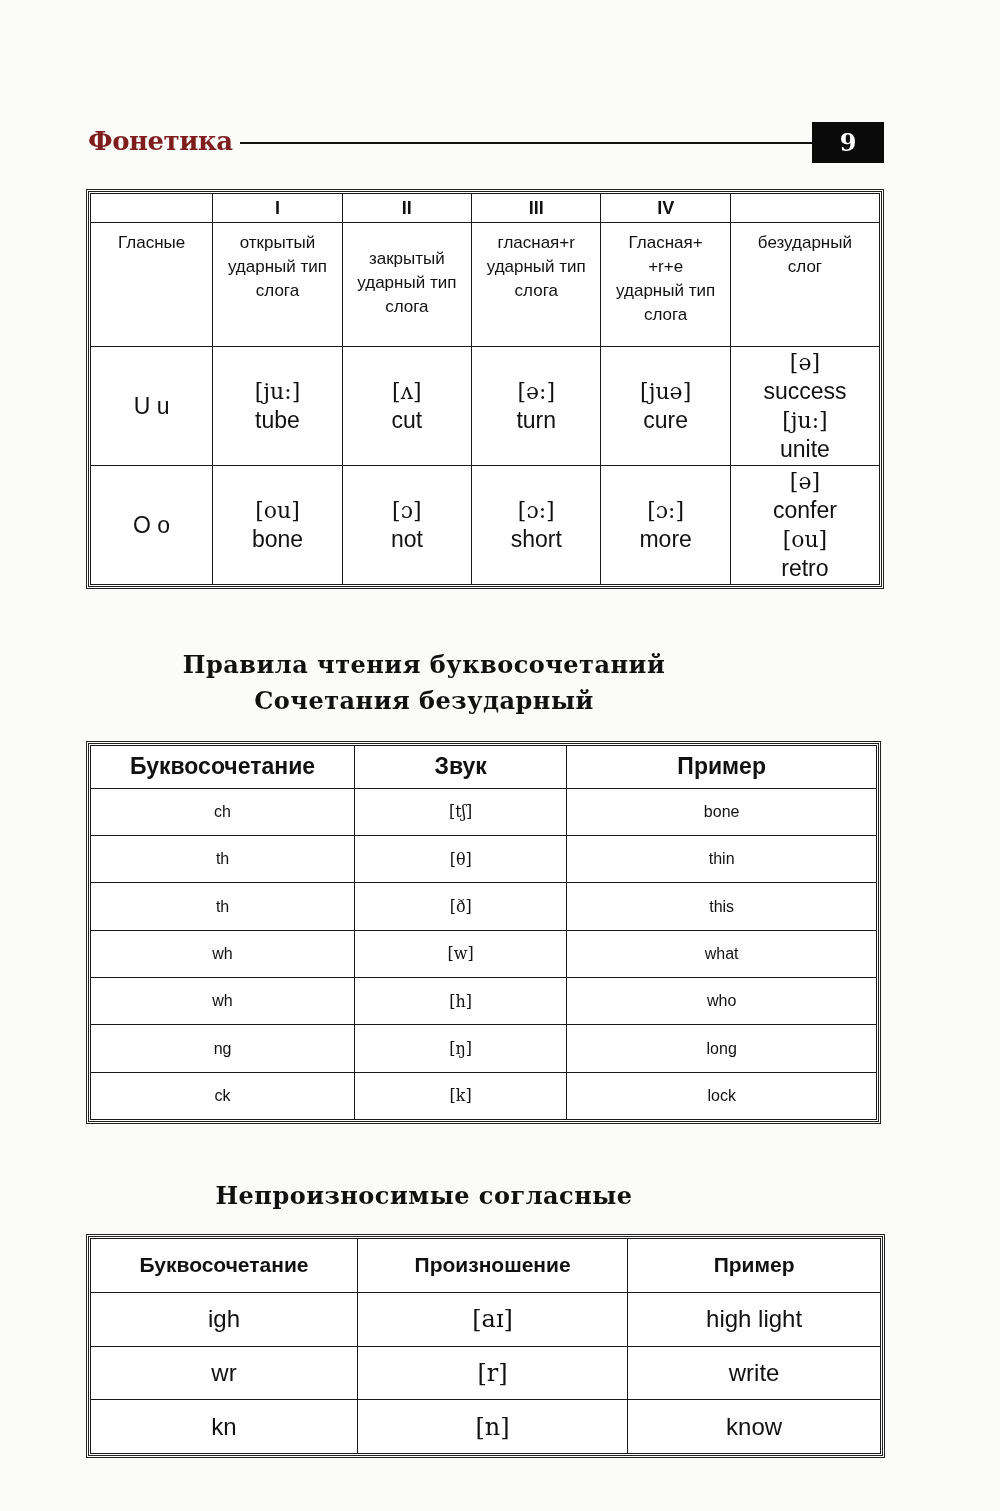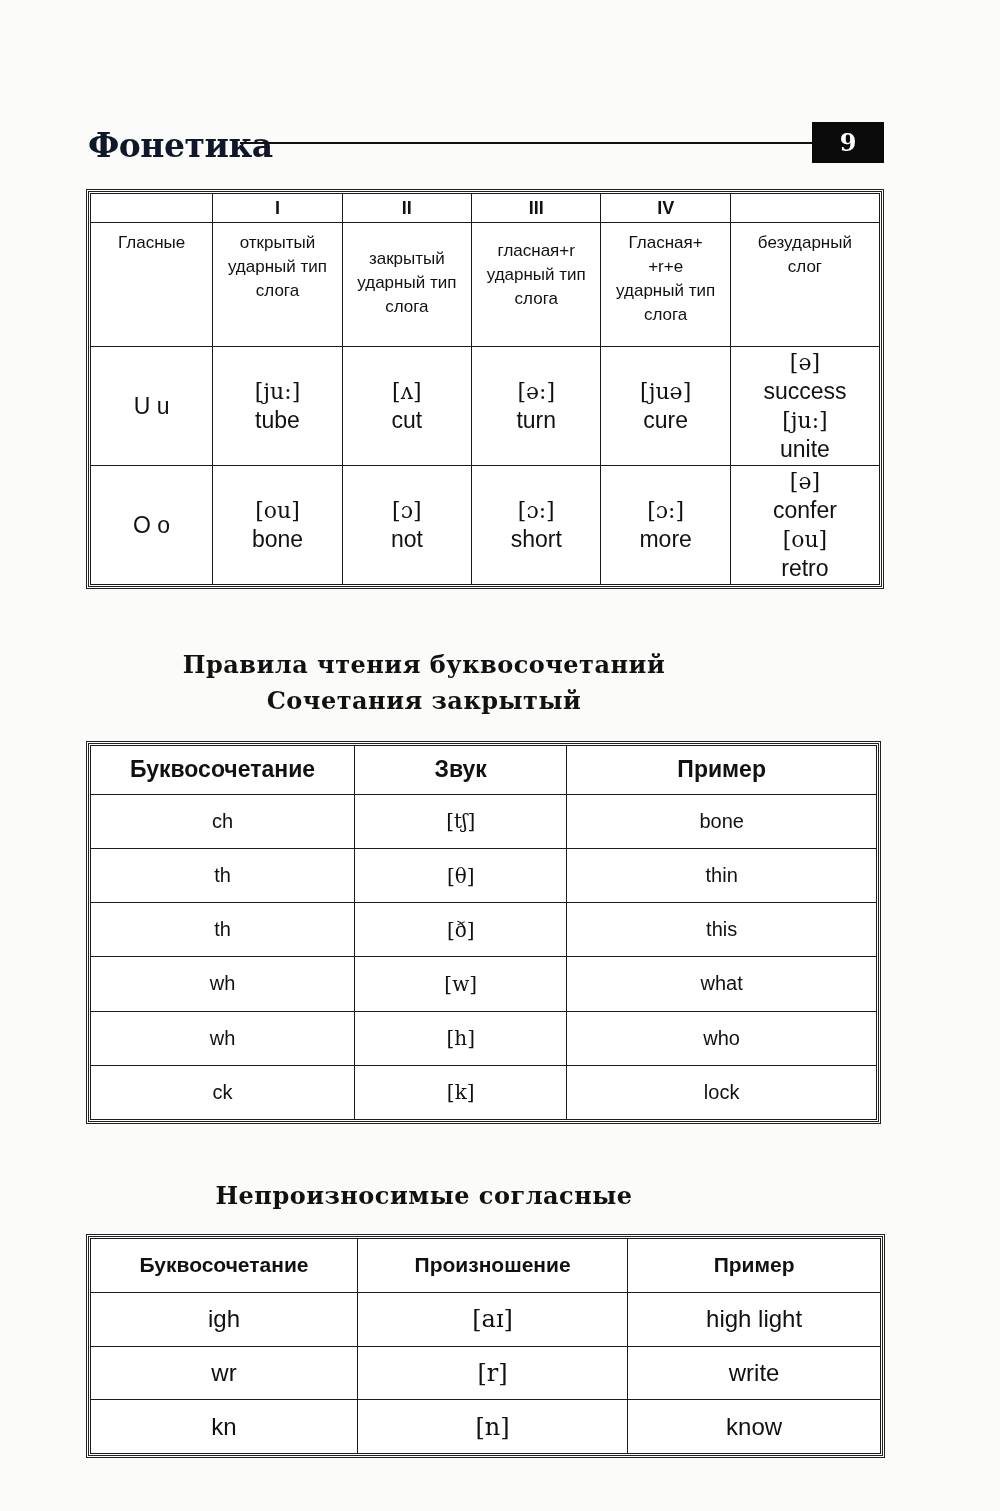--- a/index.html
+++ b/index.html
@@ -4,21 +4,21 @@
 <style>
   html, body { margin: 0; padding: 0; }
   body {
     width: 1000px; height: 1511px; background: #fbfbfa; position: relative;
     font-family: "Liberation Sans", sans-serif; color: #111;
     overflow: hidden;
   }
   .page-header { position: absolute; left: 88px; top: 122px; width: 796px; height: 42px; }
   .section-title {
     position: absolute; left: 0; top: 4px; font-family: "DejaVu Serif", serif;
-    font-weight: bold; font-size: 33px; letter-spacing: -0.5px; color: #0f172a;
+    font-weight: bold; font-size: 26px; letter-spacing: -0.5px; color: #7f1d1d;
   }
   .header-rule { position: absolute; left: 152px; top: 20px; width: 574px; height: 2px; background: #111; }
   .page-number {
     position: absolute; left: 724px; top: 0; width: 72px; height: 41px; background: #0a0a0a;
     color: #fff; font-family: "DejaVu Serif", serif; font-weight: bold; font-size: 24px;
     display: flex; align-items: center; justify-content: center;
   }
 
   table { border-collapse: collapse; }
   .frame { position: absolute; border: 3px double #222; padding: 1px; background: #fff; }
@@ -33,21 +33,21 @@
   #vowels .letter { font-size: 23px; }
   .ipa { font-family: "DejaVu Serif", serif; font-size: 22px; }
 
   .heading {
     position: absolute; left: 0; width: 848px; text-align: center;
     font-family: "DejaVu Serif", serif; font-weight: bold; font-size: 24px; letter-spacing: 0.5px;
   }
 
   #consonants { left: 86px; top: 741px; width: 787px; height: 375px; }
   #consonants th { font-size: 23px; font-weight: bold; height: 36px; }
-  #consonants td { font-size: 20px; height: 40px; }
+  #consonants td { font-size: 16px; height: 40px; }
 
   #silent { left: 86px; top: 1234px; width: 791px; height: 216px; }
   #silent th { font-size: 21px; font-weight: bold; height: 42px; }
   #silent td { font-size: 24px; height: 42px; }
 </style>
 </head>
 <body>
 
 <div class="page-header">
   <div class="section-title">Фонетика</div>
@@ -68,21 +68,21 @@
     </tr>
     <tr class="desc">
       <td>Гласные</td>
       <td>
             <div style="width:100px;margin:0 auto">открытый ударный тип слога</div>
           </td>
       <td>
             <div style="width:100px;margin:16px auto">закрытый ударный тип слога</div>
           </td>
       <td>
-            <div style="width:100px;margin:8px auto">гласная+r ударный тип слога</div>
+            <div style="width:100px;margin:0 auto">гласная+r ударный тип слога</div>
           </td>
       <td>
             <div style="width:100px;margin:0 auto">Гласная+ +r+e ударный тип слога</div>
           </td>
       <td>
             <div style="width:120px;margin:0 auto">безударный слог</div>
           </td>
     </tr>
     <tr class="row">
       <td class="letter">U u</td>
@@ -132,21 +132,21 @@
             <div>confer</div>
         <div class="ipa">[ou]</div>
             <div>retro</div>
       </td>
     </tr>
   </tbody>
     </table>
 </div>
 
 <div class="heading" style="top:650px">Правила чтения буквосочетаний</div>
-<div class="heading" style="top:686px">Сочетания закрытый</div>
+<div class="heading" style="top:686px">Сочетания безударный</div>
 
 <div class="frame" id="consonants">
   <table>
     <tbody>
         <tr>
       <th style="width:33.6%">Буквосочетание</th>
       <th style="width:27%">Звук</th>
       <th>Пример</th>
     </tr>
     </tbody>
@@ -170,20 +170,25 @@
           <td>wh</td>
           <td class="ipa">[w]</td>
           <td>what</td>
         </tr>
         <tr>
           <td>wh</td>
           <td class="ipa">[h]</td>
           <td>who</td>
         </tr>
         <tr>
+          <td>ng</td>
+          <td class="ipa">[ŋ]</td>
+          <td>long</td>
+        </tr>
+        <tr>
           <td>ck</td>
           <td class="ipa">[k]</td>
           <td>lock</td>
         </tr>
       </tbody>
   </table>
 </div>
 
 <div class="heading" style="top:1181px">Непроизносимые согласные</div>
 

